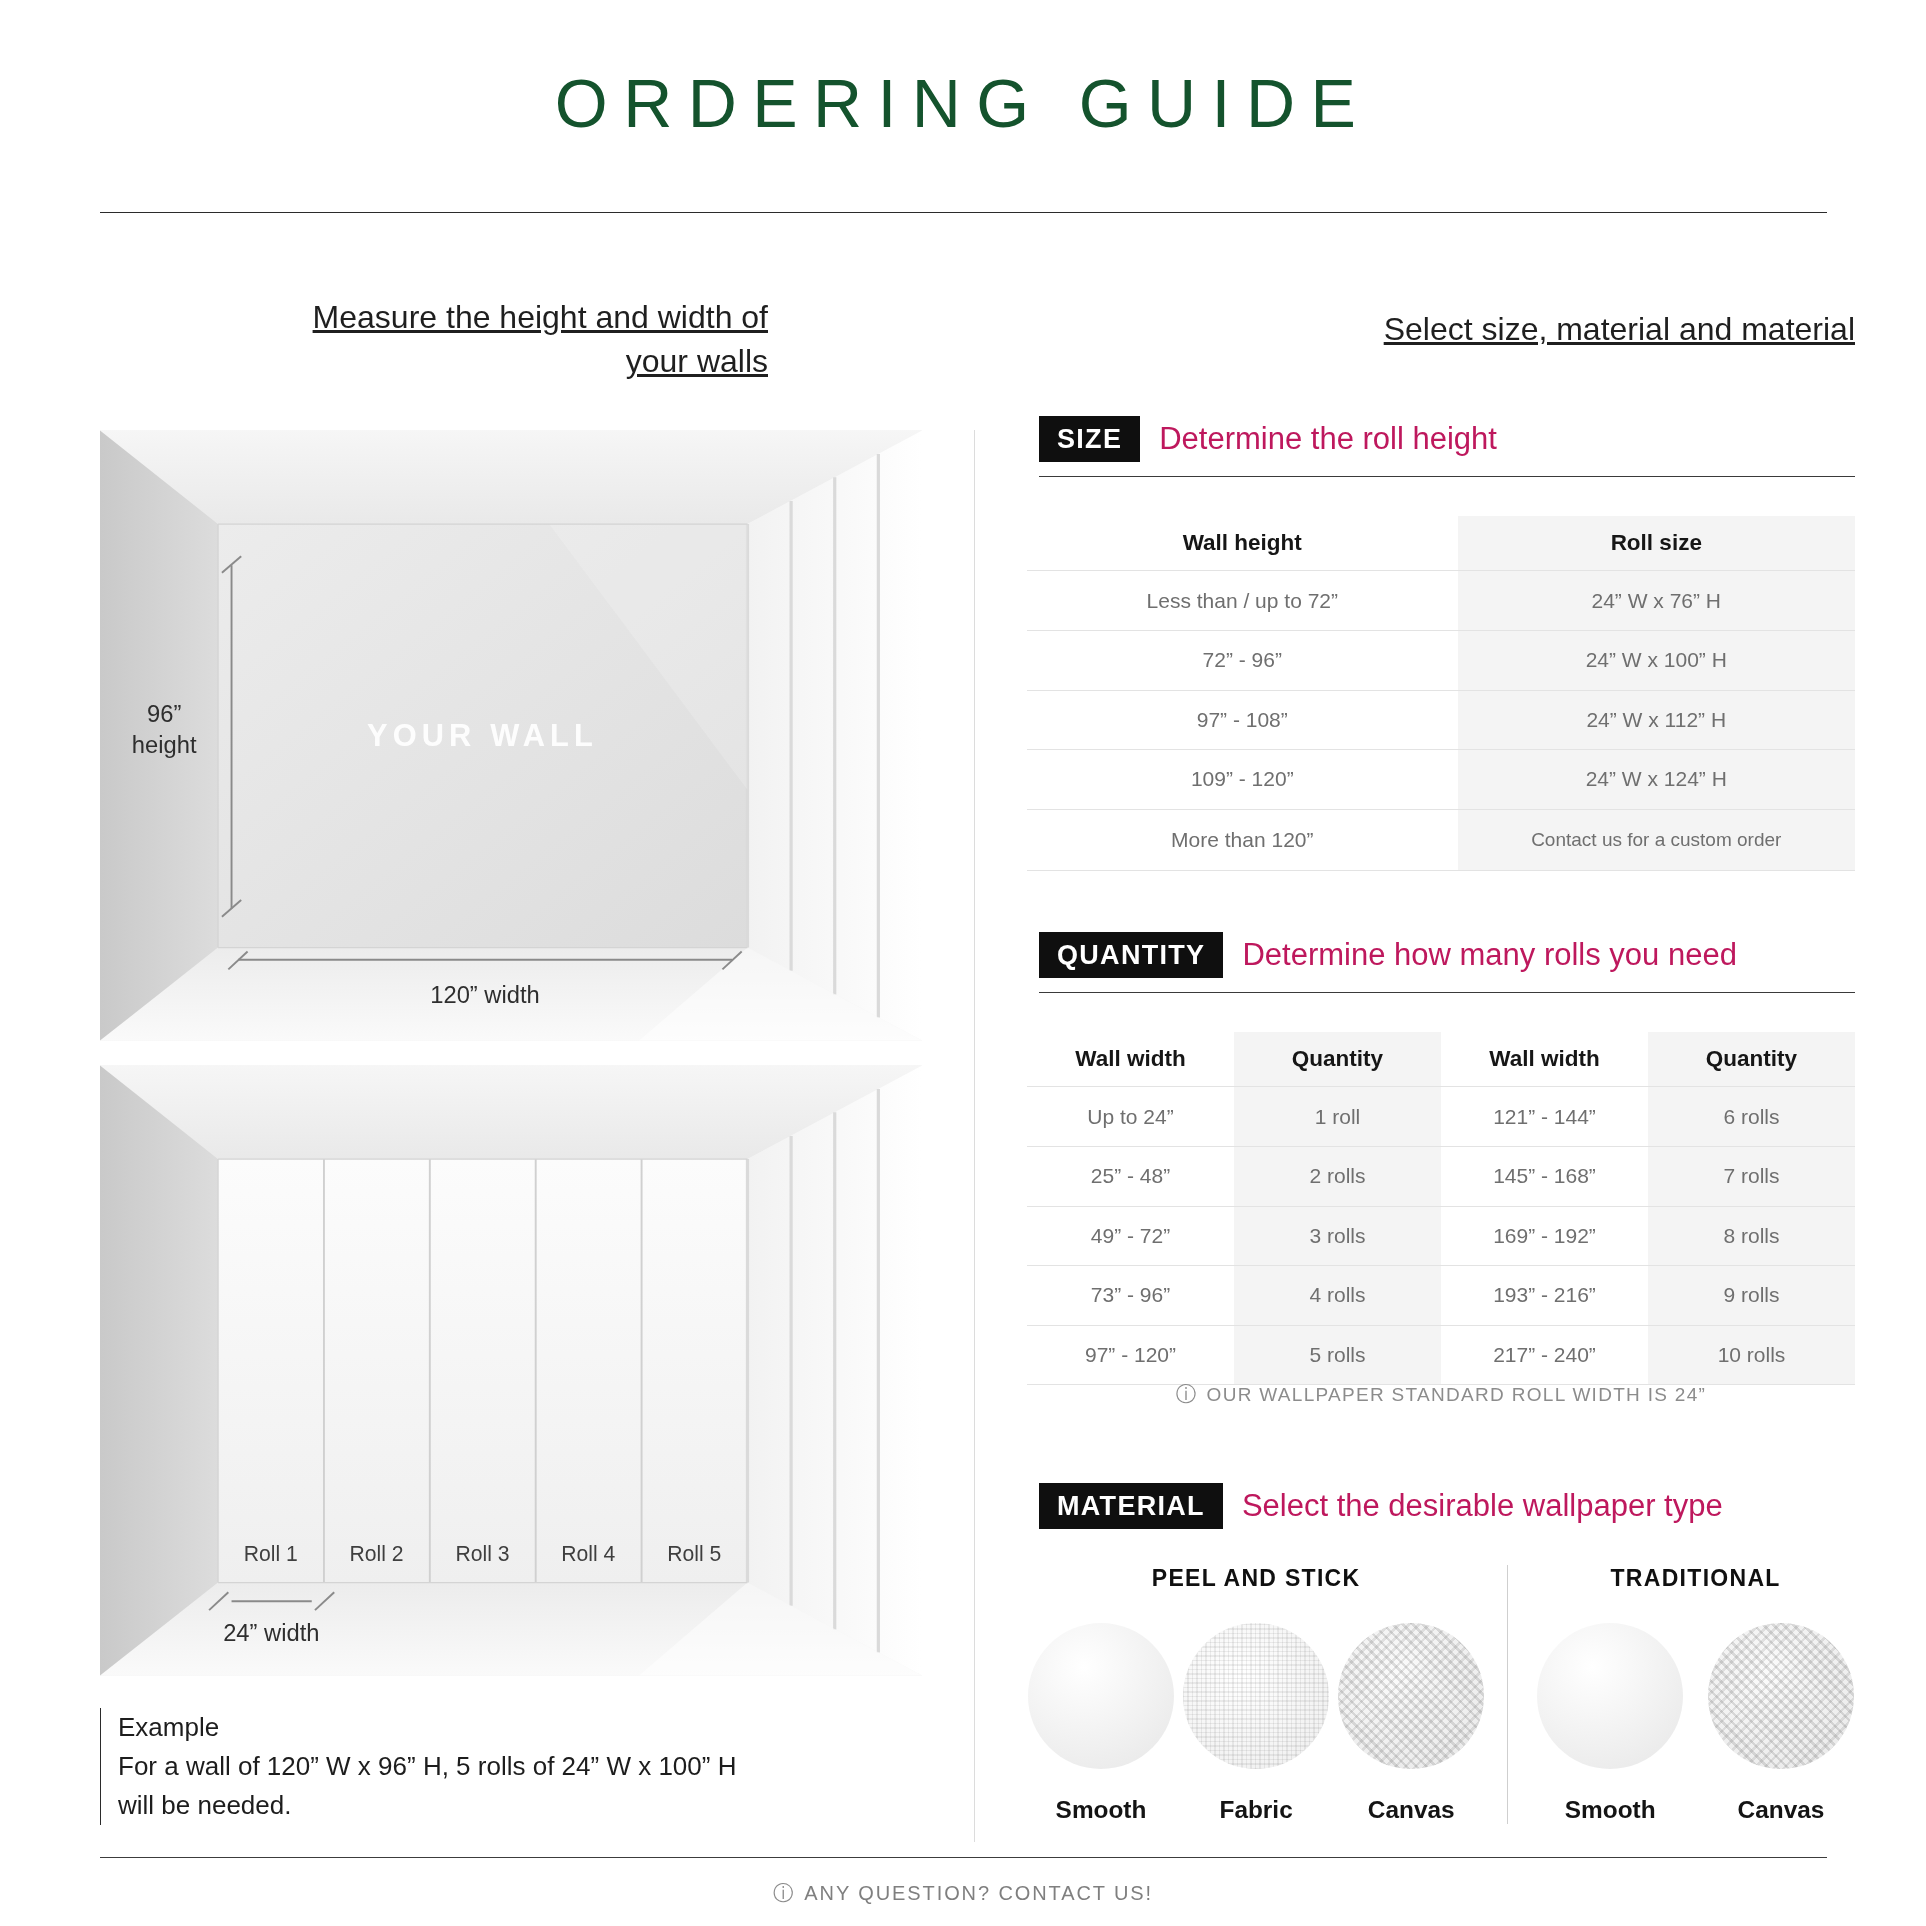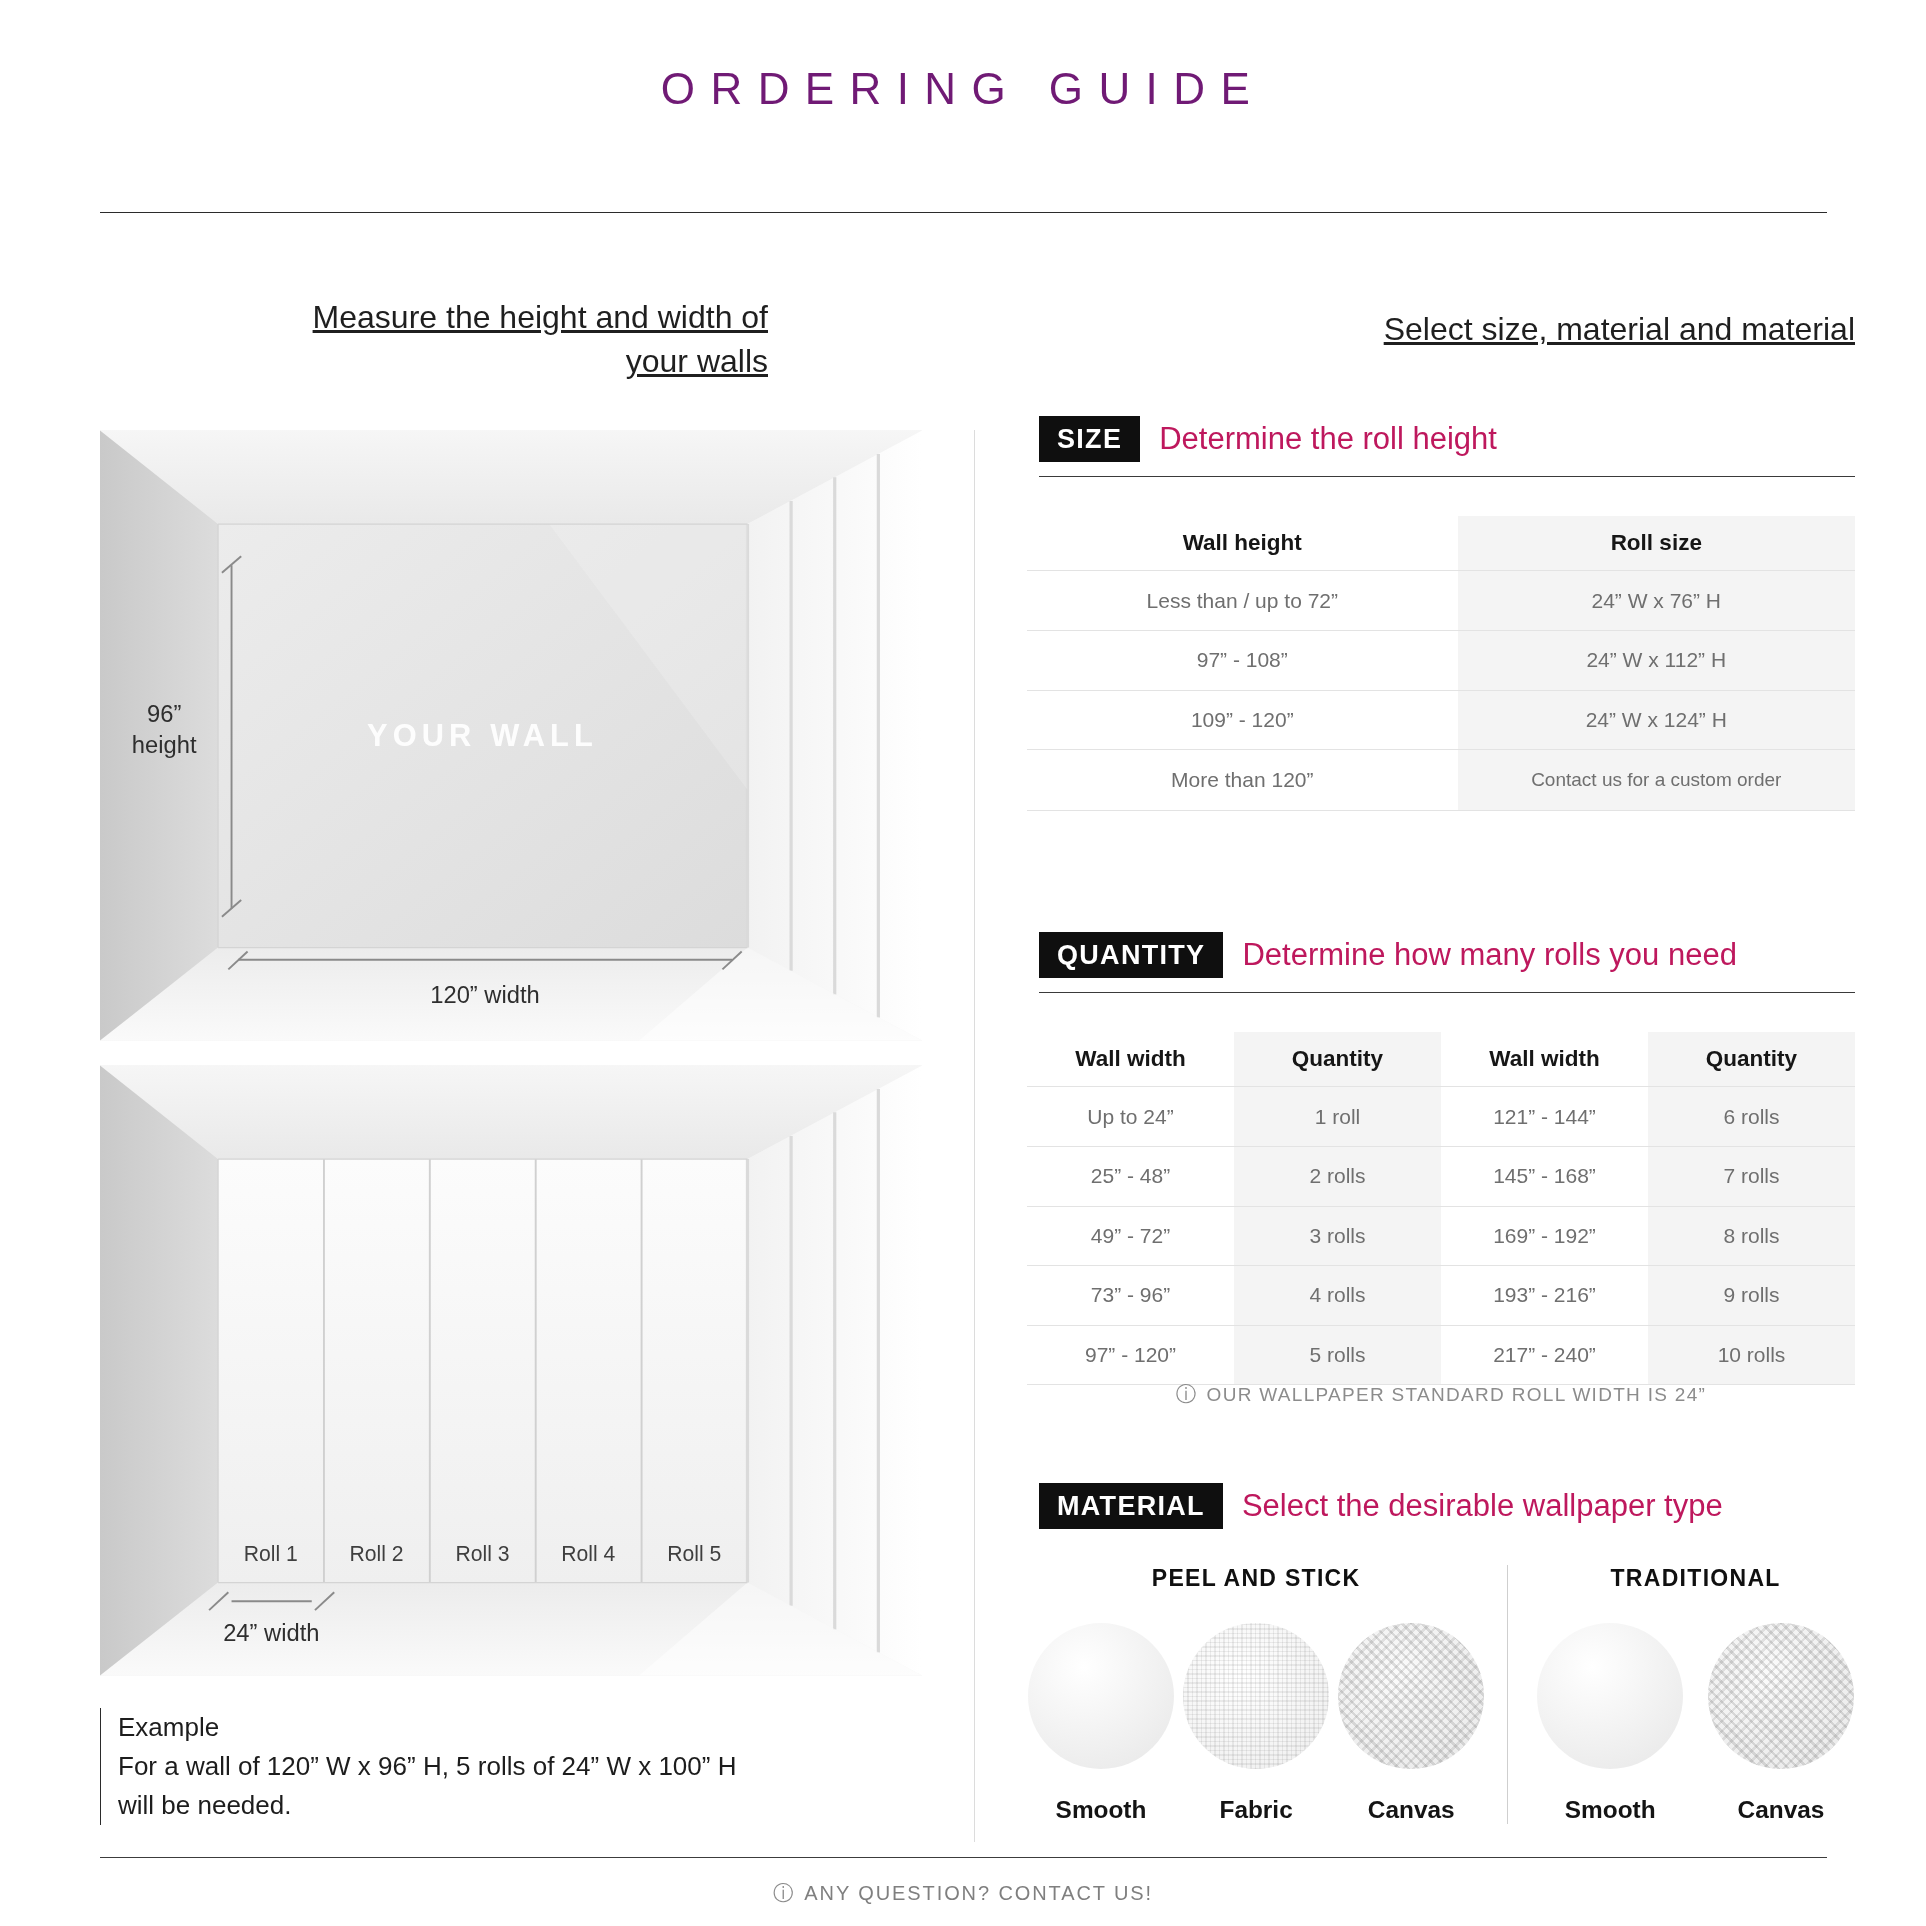--- a/index.html
+++ b/index.html
@@ -7,22 +7,22 @@
   body {
     font-family:"Liberation Sans", sans-serif;
     background:#ffffff;
     color:#1c1c1c;
   }
   .page { position:relative; width:1926px; height:1926px; background:#ffffff; overflow:hidden; }
 
   
   .page-title {
     position:absolute; top:64px; left:0; width:100%;
-    text-align:center; font-size:44px; font-weight:500;
-    letter-spacing:15.4px; color:#701a75;
+    text-align:center; font-size:68px; font-weight:500;
+    letter-spacing:15.4px; color:#14532d;
   }
   .title-rule {
     position:absolute; top:212px; left:100px; width:1727px;
     border-top:1.9px solid #2b2b2b;
   }
 
   
   .col-heading {
     position:absolute; font-size:32px; font-weight:400; color:#1f1f1f;
     text-align:right; line-height:1.38;text-decoration:underline;
@@ -277,20 +277,24 @@
       <thead>
         <tr>
           <th class="c1">Wall height</th>
           <th class="c2 shade">Roll size</th>
         </tr>
       </thead>
       <tbody>
         <tr>
           <td>Less than / up to 72”</td>
           <td class="shade">24” W x 76” H</td>
+        </tr>
+        <tr>
+          <td>72” - 96”</td>
+          <td class="shade">24” W x 100” H</td>
         </tr>
         <tr>
           <td>97” - 108”</td>
           <td class="shade">24” W x 112” H</td>
         </tr>
         <tr>
           <td>109” - 120”</td>
           <td class="shade">24” W x 124” H</td>
         </tr>
         <tr>

